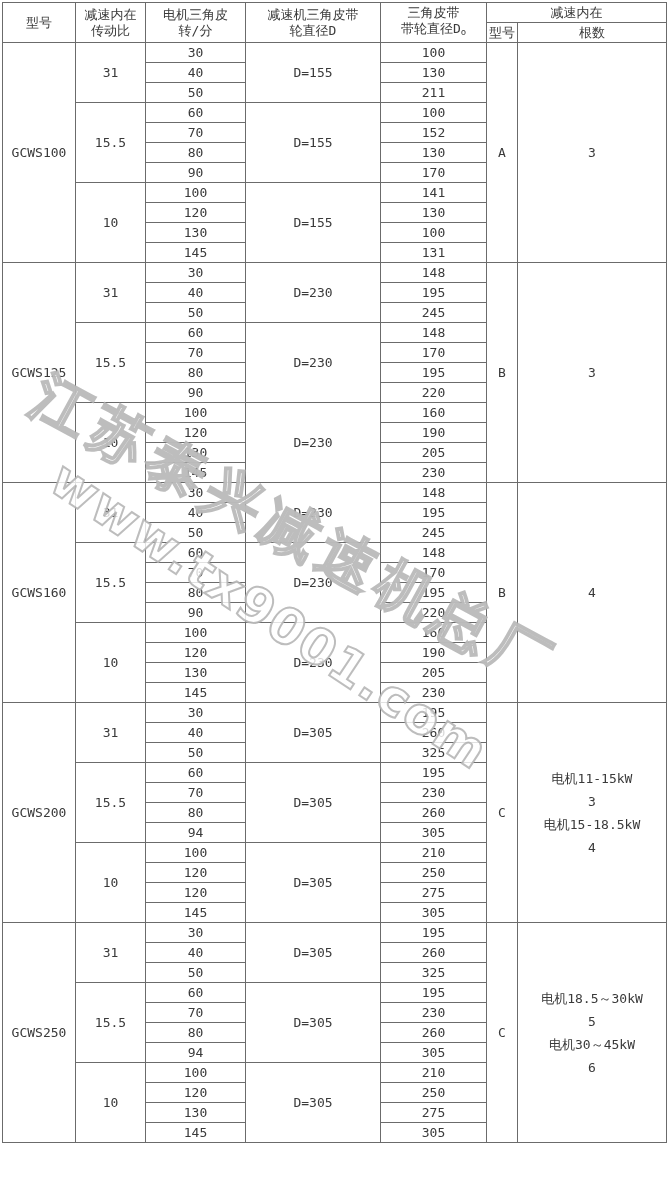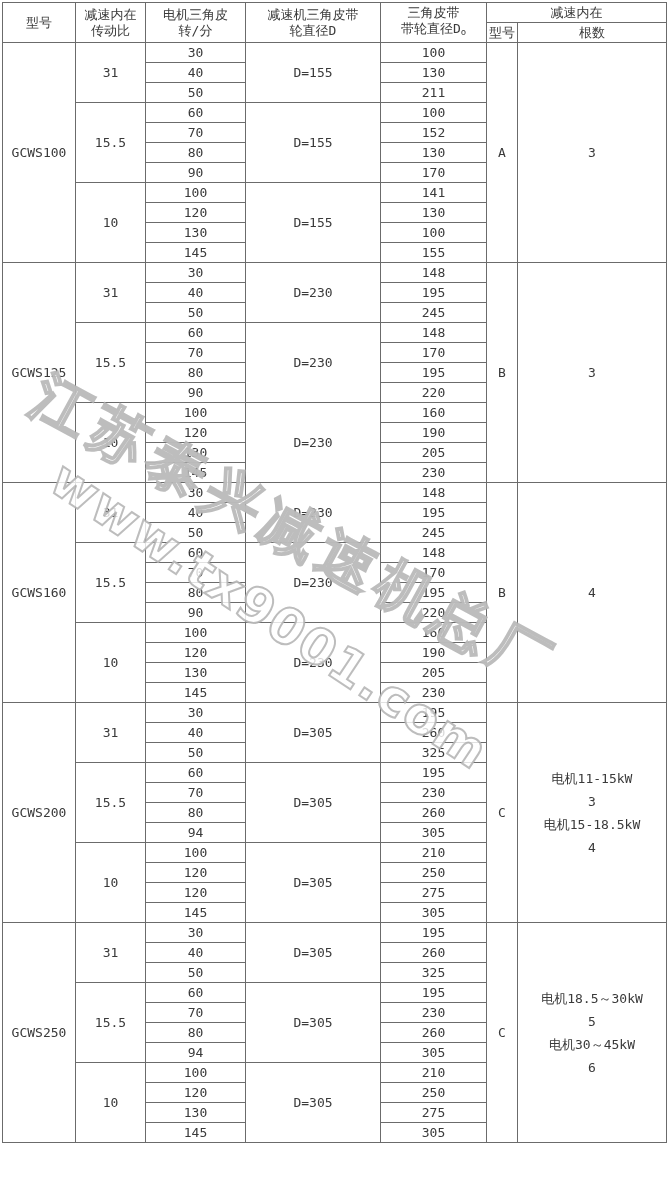--- a/index.html
+++ b/index.html
@@ -149,21 +149,21 @@
       <tr>
         <td>120</td>
         <td>130</td>
       </tr>
       <tr>
         <td>130</td>
         <td>100</td>
       </tr>
       <tr>
         <td>145</td>
-        <td>155</td>
+        <td>131</td>
       </tr>
       <tr>
         <td rowspan="11">GCWS125</td>
         <td rowspan="3">31</td>
         <td>30</td>
         <td rowspan="3">D=230</td>
         <td>148</td>
         <td rowspan="11">B</td>
         <td rowspan="11" class="belt-count-cell">
           <div class="bc-line">3</div>

